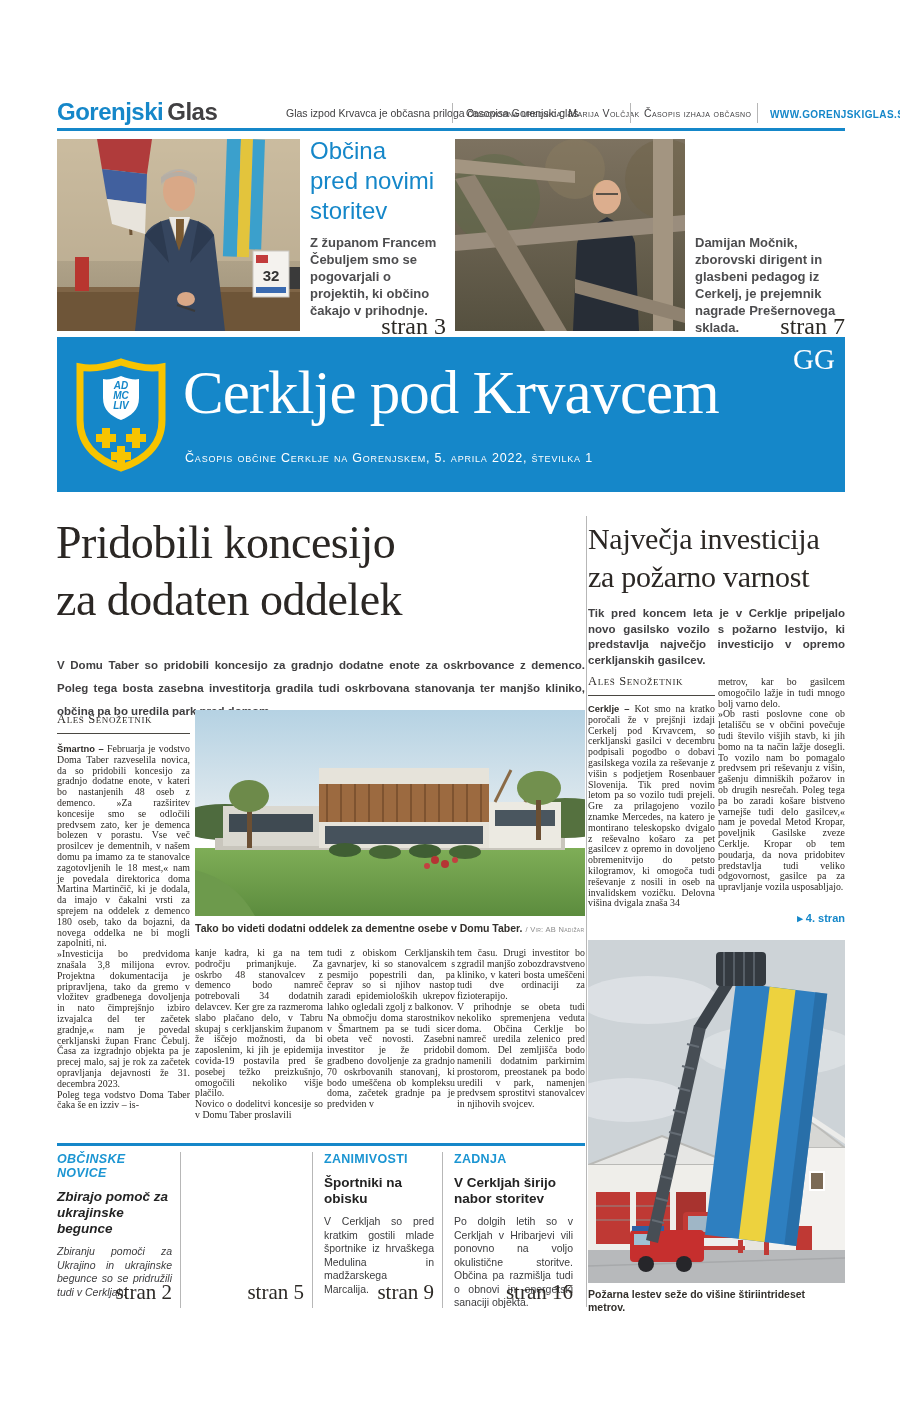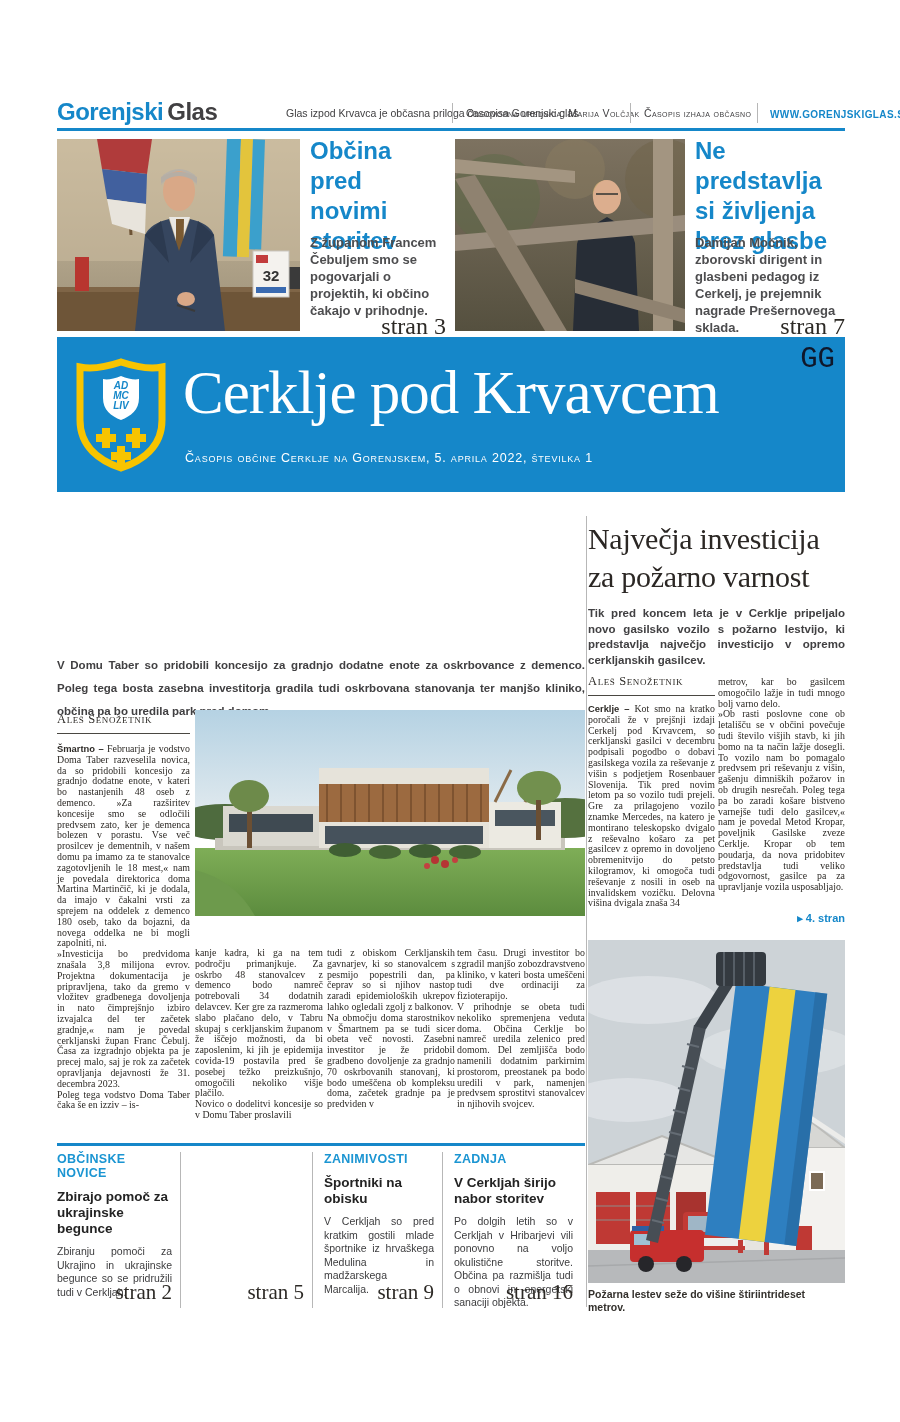--- a/index.html
+++ b/index.html
@@ -11,28 +11,28 @@
   .logo{font-weight:bold;font-size:24px;letter-spacing:-0.5px;}
   .logo .p1{color:#1587c9;}
   .logo .p2{color:#414042;margin-left:4px;}
   .hdr-item{font-size:10.5px;color:#414042;}
   .hdr-caps{font-variant:small-caps;letter-spacing:0.4px;}
   .hdr-site{font-size:10px;font-weight:bold;color:#1587c9;text-transform:uppercase;letter-spacing:0.4px;}
   .hdr-sep{width:1px;height:20px;background:#b7b7b7;}
   .hdr-rule{height:3px;background:#1587c9;}
 
   
-  .tstitle{color:#1587c9;font-weight:bold;font-size:24px;line-height:30px;}
+  .tstitle{color:#1587c9;font-weight:normal;font-size:24px;line-height:30px;}
   .tssum{font-size:13px;line-height:17px;font-weight:bold;color:#4d4d4f;}
   .stran{font-family:"Liberation Serif",serif;font-size:24px;color:#2d2a26;text-align:right;margin-top:10px;}
 
   
   .mast{background:#1587c9;}
   .mast-title{font-family:"Liberation Serif",serif;color:#ffffff;font-size:61px;letter-spacing:-1px;white-space:nowrap;}
-  .mast-gg{font-family:Liberation Mono, monospace;color:#0f172a;font-size:29px;}
+  .mast-gg{font-family:Liberation Serif, serif;color:#ffffff;font-size:29px;}
   .mast-sub{color:#ffffff;font-size:12.5px;font-variant:small-caps;letter-spacing:0.8px;}
 
   
   .headline{font-family:"Liberation Serif",serif;color:#2b2724;}
   .h-main{font-size:46px;line-height:57px;letter-spacing:-0.5px;}
   .h-sec{font-size:30px;line-height:38px;letter-spacing:-0.3px;}
   .lead{font-weight:bold;color:#414042;text-align:justify;}
   .lead-main{font-size:11.5px;line-height:23px;}
   .lead-sec{font-size:11.5px;line-height:15.5px;}
   .byline{font-family:"Liberation Serif",serif;font-variant:small-caps;font-size:12.5px;
@@ -138,25 +138,20 @@
       <polygon points="146,82 158,82 152,92" fill="#dfe2e6"></polygon>
       <path d="M118 192 L122 105 Q126 88 142 84 L152 78 L162 84 Q176 88 180 104 L184 192 Z" fill="#272d36"></path>
       <polygon points="0,20 120,32 120,44 0,34" fill="#a39581"></polygon>
       <polygon points="0,96 230,76 230,92 0,112" fill="#9a8d7d"></polygon>
       <polygon points="0,40 20,36 112,192 90,192" fill="#8f8270"></polygon>
       <rect x="198" y="0" width="20" height="192" fill="#a39581"></rect>
       <polygon points="120,140 230,170 230,184 120,154" fill="#8f8270"></polygon>
     </svg>
   </div>
 
-  <div class="abs" style="left:695px;top:136px;width:150px;">
-    <div class="tstitle">Ne predstavlja</div>
-    <div class="tstitle">si življenja</div>
-    <div class="tstitle">brez glasbe</div>
-  </div>
   <div class="abs tssum" style="left:695px;top:234px;width:150px;">Damijan Močnik, zborovski dirigent in glasbeni pedagog iz Cerkelj, je prejemnik nagrade Prešernovega sklada.</div>
   <div class="abs stran" style="left:739px;top:303px;width:106px;">stran 7</div>
 
   <div class="abs mast" style="left:57px;top:337px;width:788px;height:155px;">
     <div class="abs" style="left:18px;top:21px;">
       <svg width="92" height="114" viewBox="0 0 92 114">
         <path d="M46 4 C31 9 15 11 5 9 L5 62 C5 89 25 103 46 110 C67 103 87 89 87 62 L87 9 C77 11 61 9 46 4 Z" fill="#1587c9" stroke="#f7c400" stroke-width="7"></path>
         <path d="M46 18 C39 21 32 22 28 21 L28 40 C28 52 36 58 46 62 C56 58 64 52 64 40 L64 21 C60 22 53 21 46 18 Z" fill="#ffffff"></path>
         <text x="46" y="31" font-size="10" font-style="italic" font-weight="bold" fill="#1587c9" text-anchor="middle">AD</text>
         <text x="46" y="41" font-size="10" font-style="italic" font-weight="bold" fill="#1587c9" text-anchor="middle">MC</text>
@@ -166,20 +161,24 @@
           <path d="M57 70 h8 v6 h6 v8 h-6 v6 h-8 v-6 h-6 v-8 h6 Z"></path>
           <path d="M42 88 h8 v6 h6 v8 h-6 v6 h-8 v-6 h-6 v-8 h6 Z"></path>
         </g>
       </svg>
     </div>
     <div class="abs mast-gg" style="right:10px;top:6px;">GG</div>
     <div class="abs mast-title" style="left:126px;top:21px;">Cerklje pod Krvavcem</div>
     <div class="abs mast-sub" style="left:128px;top:114px;">Časopis občine Cerklje na Gorenjskem, 5. aprila 2022, številka 1</div>
   </div>
 
+  <div class="abs headline h-main" style="left:56px;top:514px;width:530px;">
+    <div>Pridobili koncesijo</div>
+    <div>za dodaten oddelek</div>
+  </div>
   <div class="abs lead lead-main" style="left:57px;top:654px;width:528px;">V Domu Taber so pridobili koncesijo za gradnjo dodatne enote za oskrbovance z demenco. Poleg tega bosta zasebna investitorja gradila tudi oskrbovana stanovanja ter manjšo kliniko, občina pa bo uredila park pred domom.</div>
   <div class="abs byline" style="left:57px;top:712px;width:133px;">Aleš Senožetnik</div>
 
   <p class="abs col" style="left:57px;top:744px;width:133px;height:398px;"><b>Šmartno –</b><span> Februarja je vodstvo Doma Taber razveselila novica, da so pridobili koncesijo za gradnjo dodatne enote, v kateri bo nastanjenih 48 oseb z demenco. »Za razširitev koncesije smo se odločili predvsem zato, ker je demenca bolezen v porastu. Vse več prosilcev je dementnih, v našem domu pa imamo za te stanovalce zagotovljenih le 18 mest,« nam je povedala direktorica doma Martina Martinčič, ki je dodala, da imajo v čakalni vrsti za sprejem na oddelek z demenco 180 oseb, tako da bojazni, da novega oddelka ne bi mogli zapolniti, ni.
 »Investicija bo predvidoma znašala 3,8 milijona evrov. Projektna dokumentacija je pripravljena, tako da gremo v vložitev gradbenega dovoljenja in nato čimprejšnjo izbiro izvajalca del ter začetek gradnje,« nam je povedal cerkljanski župan Franc Čebulj. Časa za izgradnjo objekta pa je precej malo, saj je rok za začetek opravljanja dejavnosti že 31. decembra 2023.
 Poleg tega vodstvo Doma Taber čaka še en izziv – is-</span></p>
 
   <div class="abs" style="left:195px;top:710px;">
     <svg width="390" height="206" viewBox="0 0 390 206">
       <defs>
@@ -229,20 +228,24 @@
       <ellipse cx="190" cy="142" rx="16" ry="7" fill="#466636"></ellipse>
       <ellipse cx="230" cy="141" rx="16" ry="7" fill="#3f5e33"></ellipse>
       <ellipse cx="270" cy="142" rx="16" ry="7" fill="#466636"></ellipse>
       <circle cx="240" cy="150" r="4" fill="#b53434"></circle>
         <circle cx="250" cy="154" r="4" fill="#b53434"></circle>
       <circle cx="232" cy="156" r="3" fill="#c24040"></circle>
         <circle cx="260" cy="150" r="3" fill="#c24040"></circle>
       <path d="M0 206 L60 206 Q40 170 0 160 Z" fill="#6d9a4c"></path>
     </svg>
   </div>
+  <div class="abs caption" style="left:195px;top:922px;width:390px;">
+    <span>Tako bo videti dodatni oddelek za dementne osebe v Domu Taber.</span>
+    <span class="credit">/ Vir: AB Nadižar</span>
+  </div>
 
   <p class="abs col" style="left:195px;top:948px;width:128px;height:196px;">kanje kadra, ki ga na tem področju primanjkuje. Za oskrbo 48 stanovalcev z demenco bodo namreč potrebovali 34 dodatnih delavcev. Ker gre za razmeroma slabo plačano delo, v Tabru skupaj s cerkljanskim županom že iščejo možnosti, da bi zaposlenim, ki jih je epidemija covida-19 postavila pred še posebej težko preizkušnjo, omogočili nekoliko višje plačilo.
 Novico o dodelitvi koncesije so v Domu Taber proslavili</p>
   <p class="abs col" style="left:327px;top:948px;width:128px;height:196px;">tudi z obiskom Cerkljanskih gavnarjev, ki so stanovalcem s pesmijo popestrili dan, pa čeprav so si njihov nastop zaradi epidemioloških ukrepov lahko ogledali zgolj z balkonov.
 Na območju doma starostnikov v Šmartnem pa se tudi sicer obeta več novosti. Zasebni investitor je že pridobil gradbeno dovoljenje za gradnjo 70 oskrbovanih stanovanj, ki bodo umeščena ob kompleksu doma, začetek gradnje pa je predviden v</p>
   <p class="abs col" style="left:457px;top:948px;width:128px;height:196px;">tem času. Drugi investitor bo zgradil manjšo zobozdravstveno kliniko, v kateri bosta umeščeni tudi dve ordinaciji za fizioterapijo.
 V prihodnje se obeta tudi nekoliko spremenjena veduta doma. Občina Cerklje bo namreč uredila zelenico pred domom. Del zemljišča bodo namenili dodatnim parkirnim prostorom, preostanek pa bodo uredili v park, namenjen predvsem sprostitvi stanovalcev in njihovih svojcev.</p>
 
   <div class="abs vline" style="left:586px;top:516px;height:791px;"></div>
 
@@ -323,21 +326,21 @@
       </g>
     </svg>
   </div>
   <div class="abs caption" style="left:588px;top:1288px;width:257px;">Požarna lestev seže do višine štiriintrideset metrov.</div>
 
   <div class="abs blue-rule" style="left:57px;top:1143px;width:528px;"></div>
   <div class="abs vline" style="left:180px;top:1152px;height:156px;"></div>
   <div class="abs vline" style="left:312px;top:1152px;height:156px;"></div>
   <div class="abs vline" style="left:442px;top:1152px;height:156px;"></div>
 
-  <div class="abs" style="left:57px;top:1152px;width:115px;">
+  <div class="abs" style="left:57px;top:1152px;width:115px;font-style:italic;">
     <div class="cat">OBČINSKE NOVICE</div>
     <div class="ttitle">Zbirajo pomoč za ukrajinske begunce</div>
     <div class="ttext">Zbiranju pomoči za Ukrajino in ukrajinske begunce so se pridružili tudi v Cerkljah.</div>
   </div>
   <div class="abs tstran" style="left:66px;top:1280px;width:106px;">stran 2</div>
 
   <div class="abs tstran" style="left:198px;top:1280px;width:106px;">stran 5</div>
 
   <div class="abs" style="left:324px;top:1152px;width:110px;">
     <div class="cat">ZANIMIVOSTI</div>

